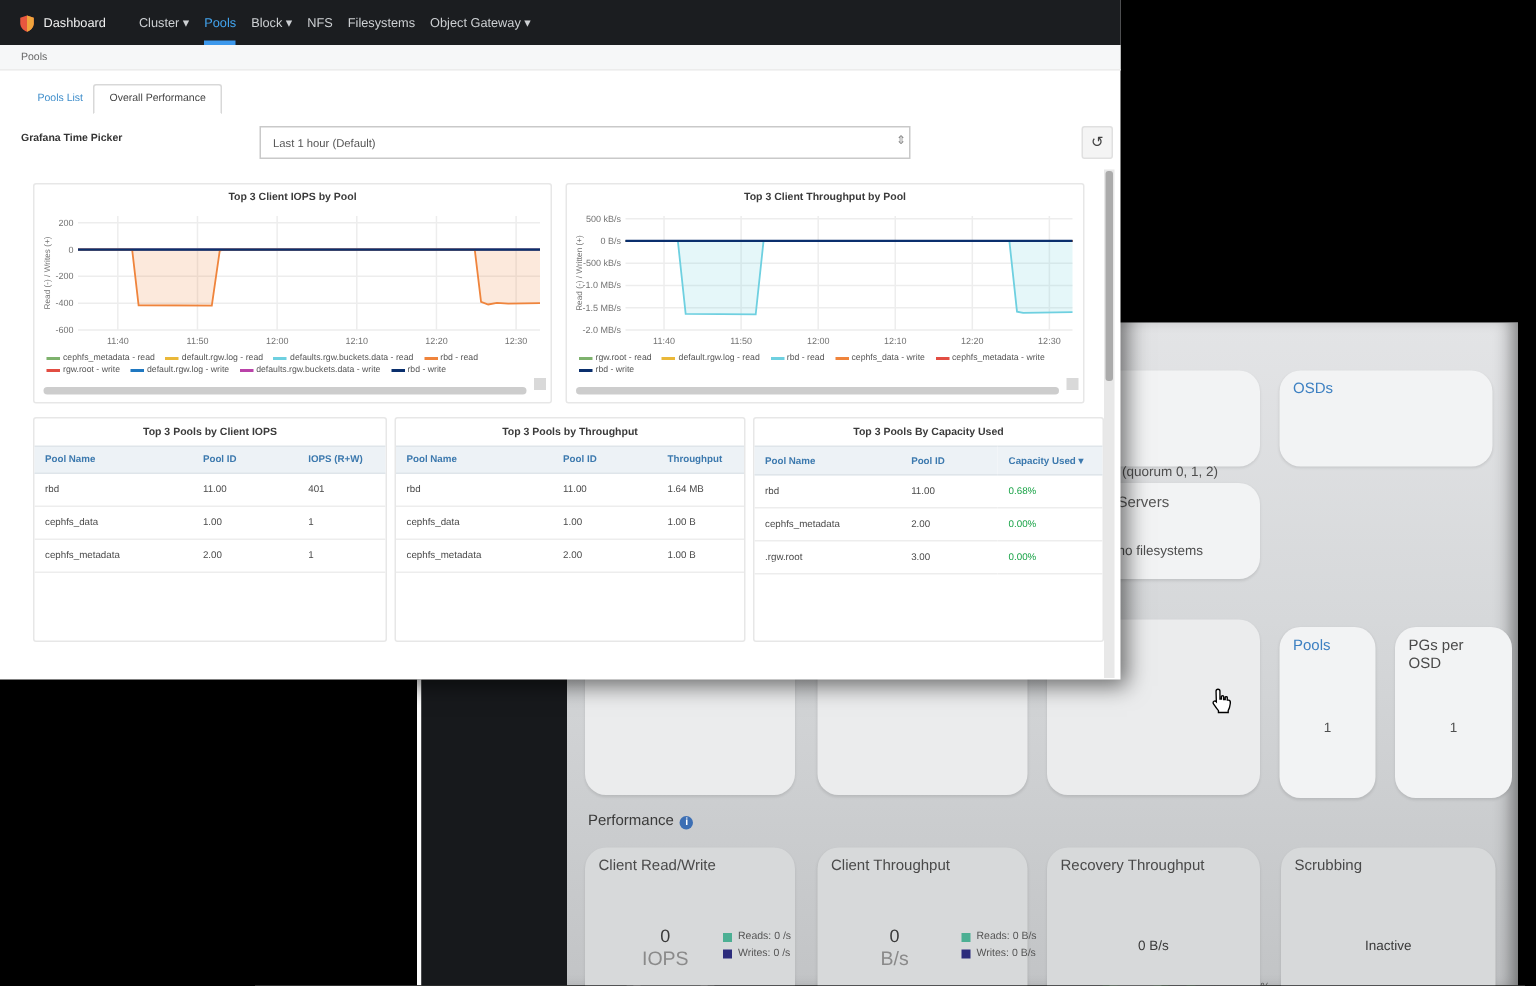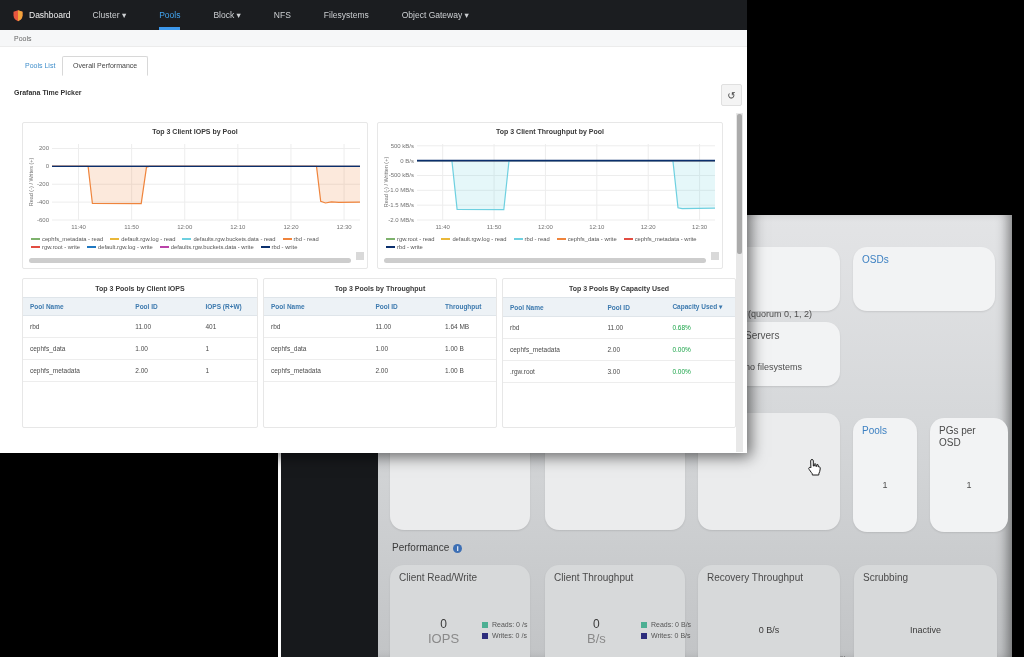--- a/index.html
+++ b/index.html
@@ -31,21 +31,21 @@
   .white-line { position:absolute; left:278px; top:453px; width:3px; height:204px; background:#fdfdfd; z-index:2; }
   .dark-strip { position:absolute; left:281px; top:453px; width:97px; height:204px; background:#17191c; z-index:2; }
   .right-black { position:absolute; left:1012px; top:0; width:12px; height:657px; background:#000; z-index:3; }
 
   
   #fgwin { position:absolute; left:0; top:0; width:747px; height:453px; background:#fff; z-index:10;
            box-shadow: 4px 4px 14px rgba(0,0,0,0.55); }
   .navbar { position:absolute; left:0; top:0; width:747px; height:30px; background:#1b1d20;
             display:flex; align-items:center; padding:0 12px; }
   .brand { display:flex; align-items:center; gap:5px; color:#f2f2f2; font-size:8.5px; margin-right:22px; cursor:default; }
-  .nav-items { display:flex; align-items:center; gap:33px; height:30px; }
+  .nav-items { display:flex; align-items:center; gap:10px; height:30px; }
   .nav-item { color:#cdd0d3; font-size:8.5px; height:30px; display:flex; align-items:center; cursor:default; }
   .nav-item.active { color:#42a5f0; border-bottom:3px solid #3c98ec; padding-top:3px; }
   .breadcrumb { position:absolute; left:0; top:30px; width:747px; height:17px; background:#f6f7f8;
                 border-bottom:1px solid #ececec; font-size:7px; color:#666; padding:5px 0 0 14px; }
   .tab-link { position:absolute; left:25px; top:62px; font-size:7px; color:#3f8ecb; cursor:pointer; }
   .tab-active { position:absolute; left:62px; top:56px; font-size:7px; color:#444; background:#fff;
                 border:1px solid #d8d8d8; border-bottom:1px solid #fff; padding:5px 10px 6px 10px; border-radius:2px 2px 0 0; }
   .tp-label { position:absolute; left:14px; top:88px; width:70px; font-size:7px; font-weight:bold; color:#333; line-height:9px; }
   .tp-select { position:absolute; left:173px; top:84px; width:434px; height:22px; border:1px solid #c9c9c9;
                background:#fff; font-size:7.5px; color:#555; display:flex; align-items:center; padding-left:8px; }
@@ -212,20 +212,24 @@
           <span class="nav-item">Object Gateway ▾</span>
         </div>
     </div>
 
     <div class="breadcrumb"><span>Pools</span></div>
 
     <span class="tab-link">Pools List</span>
     <span class="tab-active">Overall Performance</span>
 
     <div class="tp-label">Grafana Time Picker</div>
+    <div class="tp-select">
+      <span>Last 1 hour (Default)</span>
+      <span class="sel-caret">⇕</span>
+    </div>
     <button class="refresh-btn">
       <span>↺</span>
     </button>
 
     <div class="panel" style="left:22px; top:122px; width:346px; height:147px;">
       <div class="chart-title">Top 3 Client IOPS by Pool</div>
       <svg id="chart0" class="chart-svg" width="338" height="96" viewBox="0 0 338 96">
           <line x1="52.55172413793103" y1="6" x2="52.55172413793103" y2="82" stroke="#ededed" stroke-width="1"></line>
           <text x="52.55172413793103" y="91" text-anchor="middle" font-size="6" fill="#737373">11:40</text>
           <line x1="105.65517241379311" y1="6" x2="105.65517241379311" y2="82" stroke="#ededed" stroke-width="1"></line>

